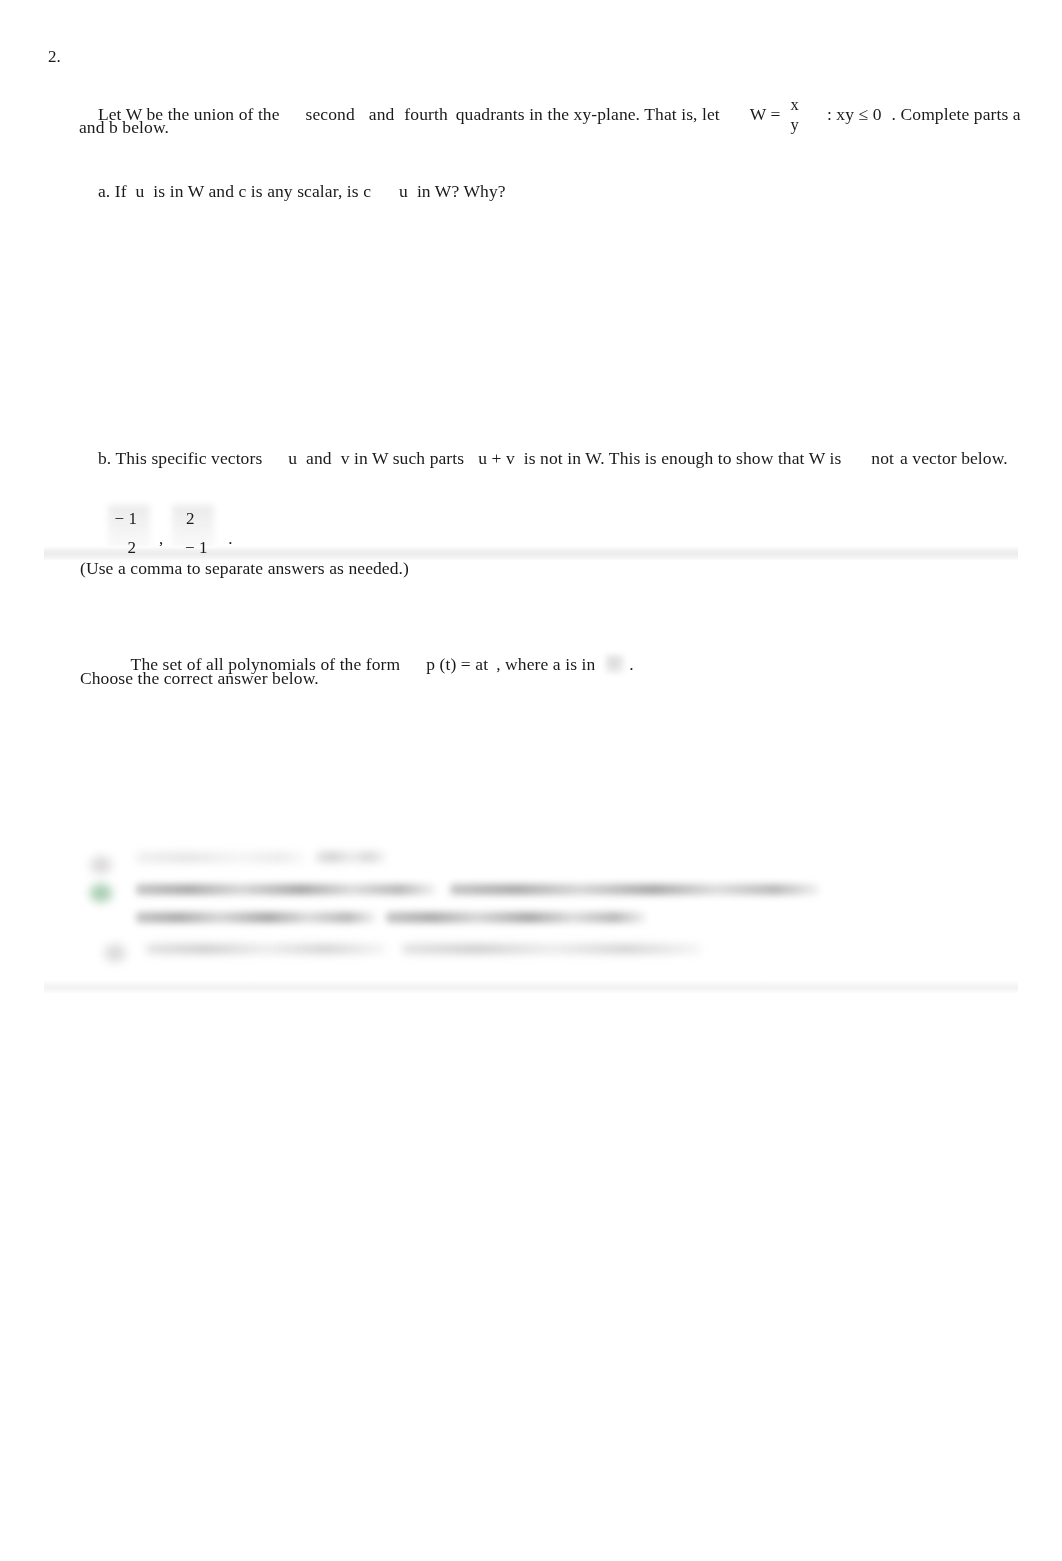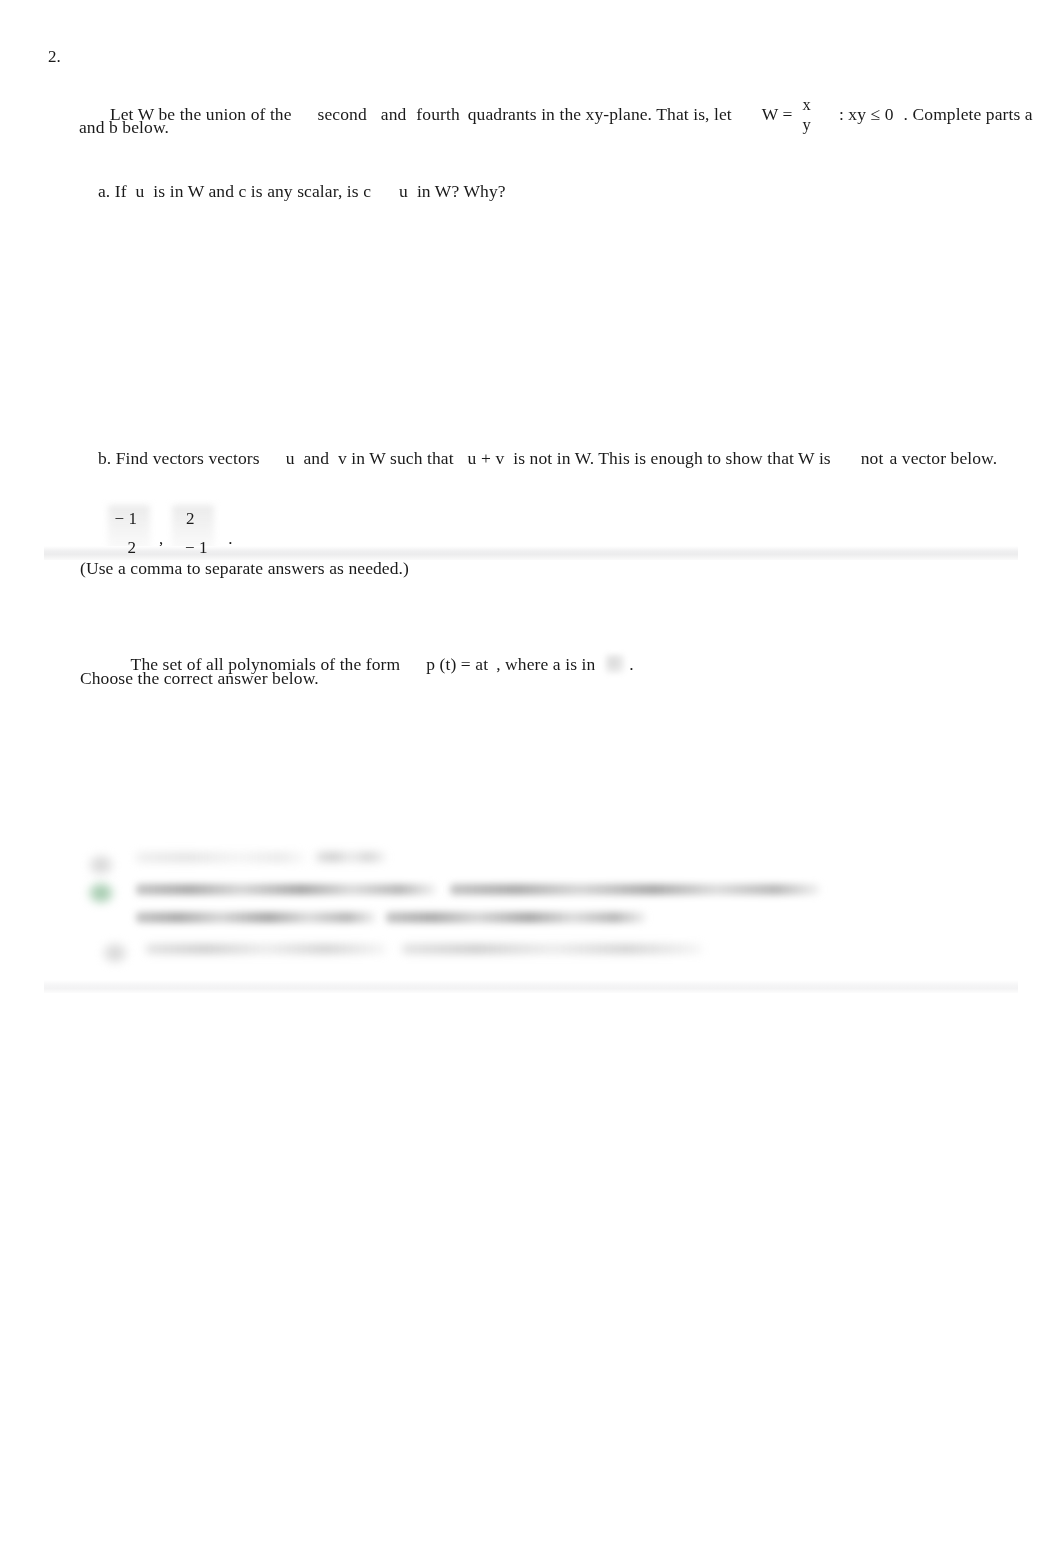--- a/index.html
+++ b/index.html
@@ -164,32 +164,32 @@
     background: radial-gradient(ellipse at 50% 50%, rgba(168,168,168,.55) 0%, rgba(198,198,198,.35) 55%, rgba(235,235,235,.12) 100%);
   }
 </style>
 </head>
 <body>
 
 <div class="page">
 
   <div class="abs qnum">2.</div>
 
-  <div class="abs body-line" style="left:92px; top:70px;">
+  <div class="abs body-line" style="left:80px; top:70px;">
     <span>Let W be the union of the</span><span style="display:inline-block;width:26px"></span><span>second</span><span style="display:inline-block;width:14px"></span><span>and</span><span style="display:inline-block;width:10px"></span><span>fourth</span><span style="display:inline-block;width:8px"></span><span>quadrants in the xy-plane. That is, let</span><span style="display:inline-block;width:30px"></span><span>W =</span><span class="colvec"><span>x</span><span>y</span></span><span style="display:inline-block;width:18px"></span><span>: xy ≤ 0</span><span style="display:inline-block;width:10px"></span><span>. Complete parts a</span>
   </div>
 
   <div class="abs body-line" style="left:79px; top:114px;">and b below.</div>
 
   <div class="abs body-line" style="left:80px; top:152px;">
     <span>a. If  u  is in W and c is any scalar, is c</span><span style="display:inline-block;width:28px"></span><span>u  in W? Why?</span>
   </div>
 
   <div class="abs body-line" style="left:80px; top:419px;">
-    <span>b. Find vectors vectors</span><span style="display:inline-block;width:26px"></span><span>u  and  v in W such that</span><span style="display:inline-block;width:14px"></span><span>u + v  is not in W. This is enough to show that W is</span><span style="display:inline-block;width:30px"></span><span>not</span><span style="display:inline-block;width:6px"></span><span>a vector below.</span>
+    <span>b. This specific vectors</span><span style="display:inline-block;width:26px"></span><span>u  and  v in W such parts</span><span style="display:inline-block;width:14px"></span><span>u + v  is not in W. This is enough to show that W is</span><span style="display:inline-block;width:30px"></span><span>not</span><span style="display:inline-block;width:6px"></span><span>a vector below.</span>
   </div>
 
   <div class="abs body-line" style="left:80px; top:478px;">
     <span style="display:inline-block;width:10px"></span><span class="ansvec-wrap"><span class="ansbox"><span class="top">− 1</span><span class="bot">2</span></span><span class="ansvec-sep">,</span><span class="ansbox"><span class="top">2</span><span class="bot">− 1</span></span><span class="ansvec-end">.</span></span>
   </div>
 
   <div class="abs body-line" style="left:80px; top:527px;margin-top:28px;">(Use a comma to separate answers as needed.)</div>
 
   <div class="band" style="top:546px; height:14px;"></div>
 

